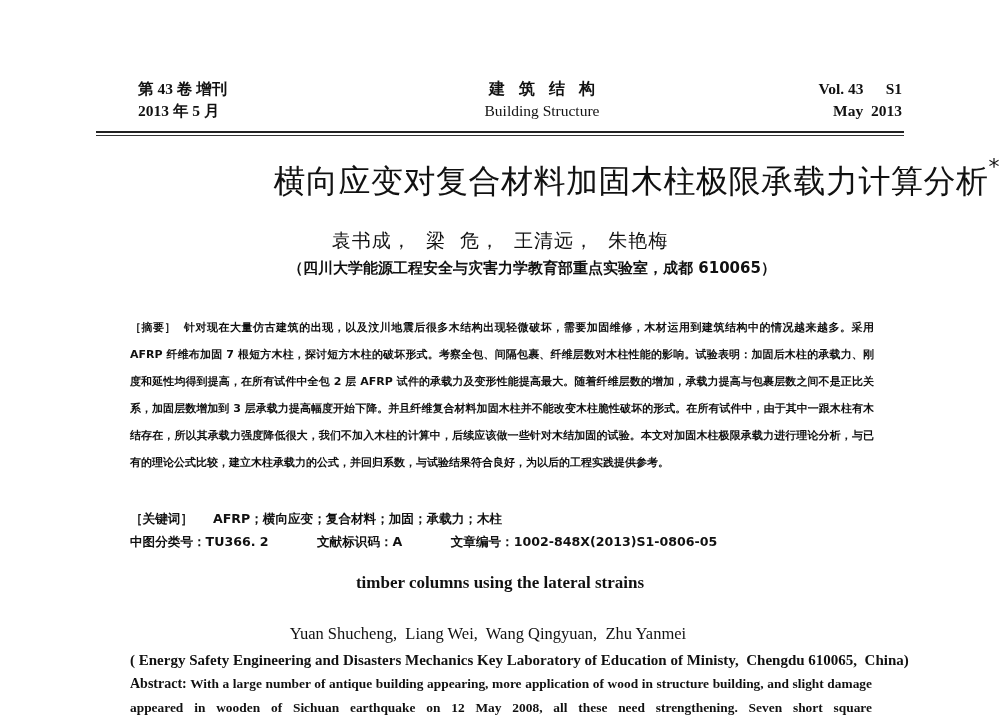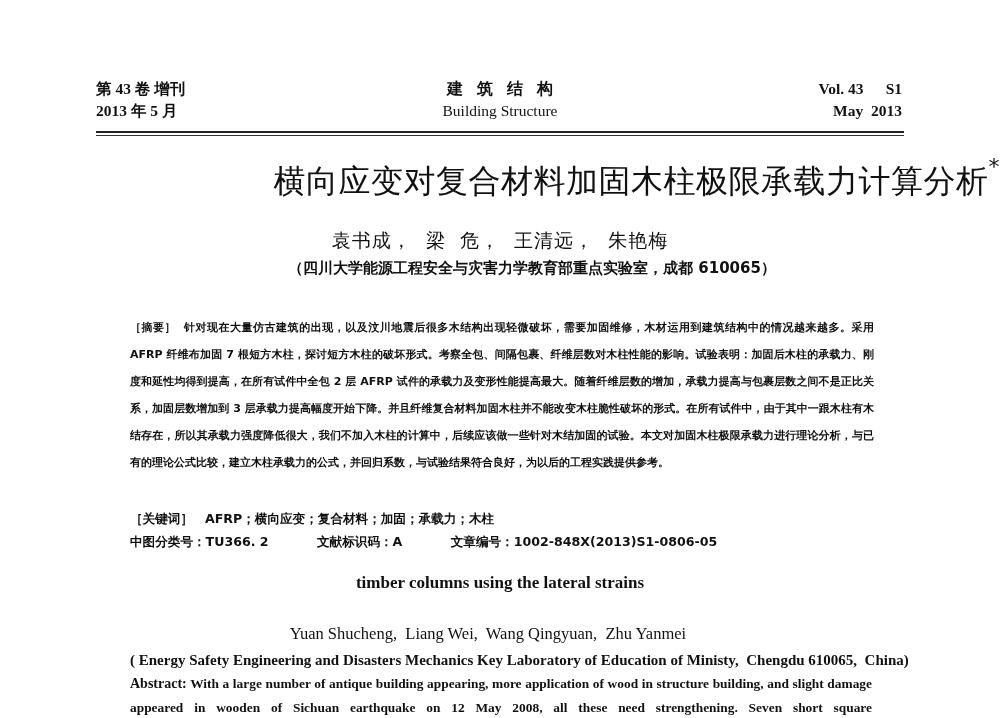--- a/index.html
+++ b/index.html
@@ -1,34 +1,34 @@
 <!DOCTYPE html>
 <html><head>
 <meta charset="utf-8">
 <style>
   html, body { margin: 0; padding: 0; background: #ffffff; }
   body { width: 1000px; height: 718px; overflow: hidden; position: relative; color: #111; font-family: "Liberation Serif", "DejaVu Serif", serif; }
   .abs { position: absolute; }
-  .hdr { font-size: 15.5px; line-height: 22px; font-weight: bold; }
+  .hdr { font-size: 15.5px; line-height: 22px; font-weight: bold; margin-left: 42px; }
   .hdr-left { left: 96px; top: 78px; }
   .hdr-center { left: 380px; top: 78px; width: 240px; text-align: center; }
   .hdr-center .cn { letter-spacing: 14px; font-weight: bold; font-size: 16px; padding-left: 14px; }
   .hdr-center .en { font-weight: normal; font-size: 15.5px; }
   .hdr-right { right: 98px; top: 78px; text-align: right; }
   .hdr-right .vol span { margin-left: 22px; }
   .rule1 { left: 96px; top: 131px; width: 808px; height: 2px; background: #222; }
   .rule2 { left: 96px; top: 135px; width: 808px; height: 1px; background: #333; }
   .title { left: 0; width: 1000px; top: 160px; text-align: right; font-family: "DejaVu Sans", sans-serif; font-size: 32px; font-weight: normal; letter-spacing: 0.5px; }
   .title sup { font-size: 22px; position: relative; top: -6px; }
   .authors { left: 0; width: 1000px; top: 228px; text-align: center; font-family: "DejaVu Serif", serif; font-size: 19px; letter-spacing: 1px; }
   .affil { left: 0; width: 1000px; top: 259px; text-align: center; font-family: "DejaVu Sans", sans-serif; font-size: 15px; font-weight: bold; padding-left: 32px; }
   .abstract { left: 130px; top: 314px; width: 744px; font-family: "DejaVu Sans", sans-serif; font-size: 11px; line-height: 27px; font-weight: bold; text-align: justify; text-align-last: left; }
   .abstract .lbl { font-weight: bold; margin-right: 8px; }
   .kw { left: 130px; top: 511px; font-family: "DejaVu Sans", sans-serif; font-size: 12.6px; font-weight: bold; }
-  .kw .lbl { margin-right: 12px; }
+  .kw .lbl { margin-right: 20px; }
   .cls { left: 130px; top: 534px; font-family: "DejaVu Sans", sans-serif; font-size: 12.6px; font-weight: bold; white-space: nowrap; }
   .cls .item { margin-right: 44px; }
   .en-title { left: 0; width: 1000px; top: 570px; text-align: center; font-family: "Liberation Serif", serif; font-weight: bold; font-size: 17px; line-height: 26px; }
   .en-authors { left: 0; width: 976px; top: 624px; text-align: center; font-family: "Liberation Serif", serif; font-size: 16.5px; }
   .en-affil { left: 130px; top: 652px; width: 740px; text-align: left; font-family: "Liberation Serif", serif; font-weight: bold; font-size: 15px; white-space: nowrap; }
   .en-abstract { left: 130px; top: 672px; width: 742px; font-family: "Liberation Serif", serif; font-weight: bold; font-size: 13.4px; line-height: 24px; text-align: justify; text-align-last: justify; }
   .en-abstract .lbl { font-weight: bold; font-size: 14px; }
 </style>
 </head>
 <body>

